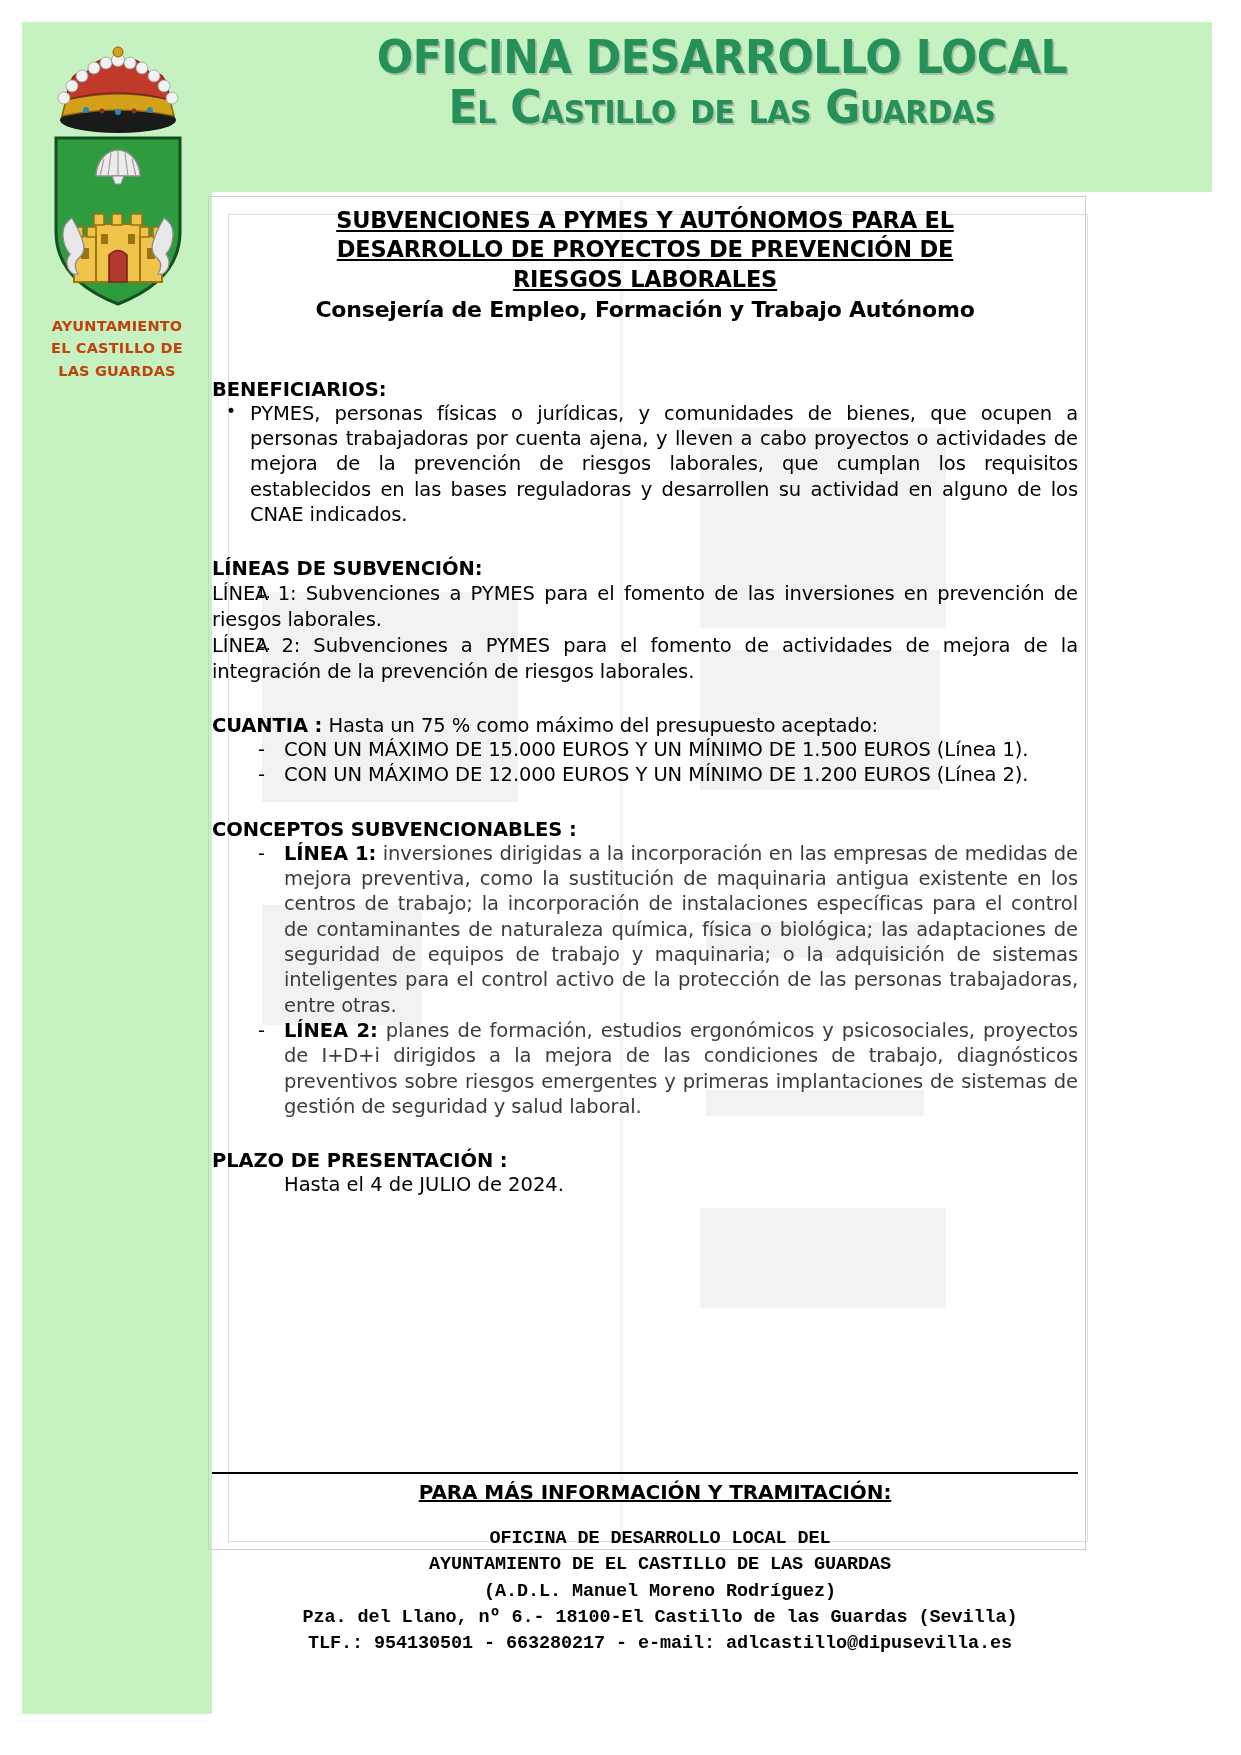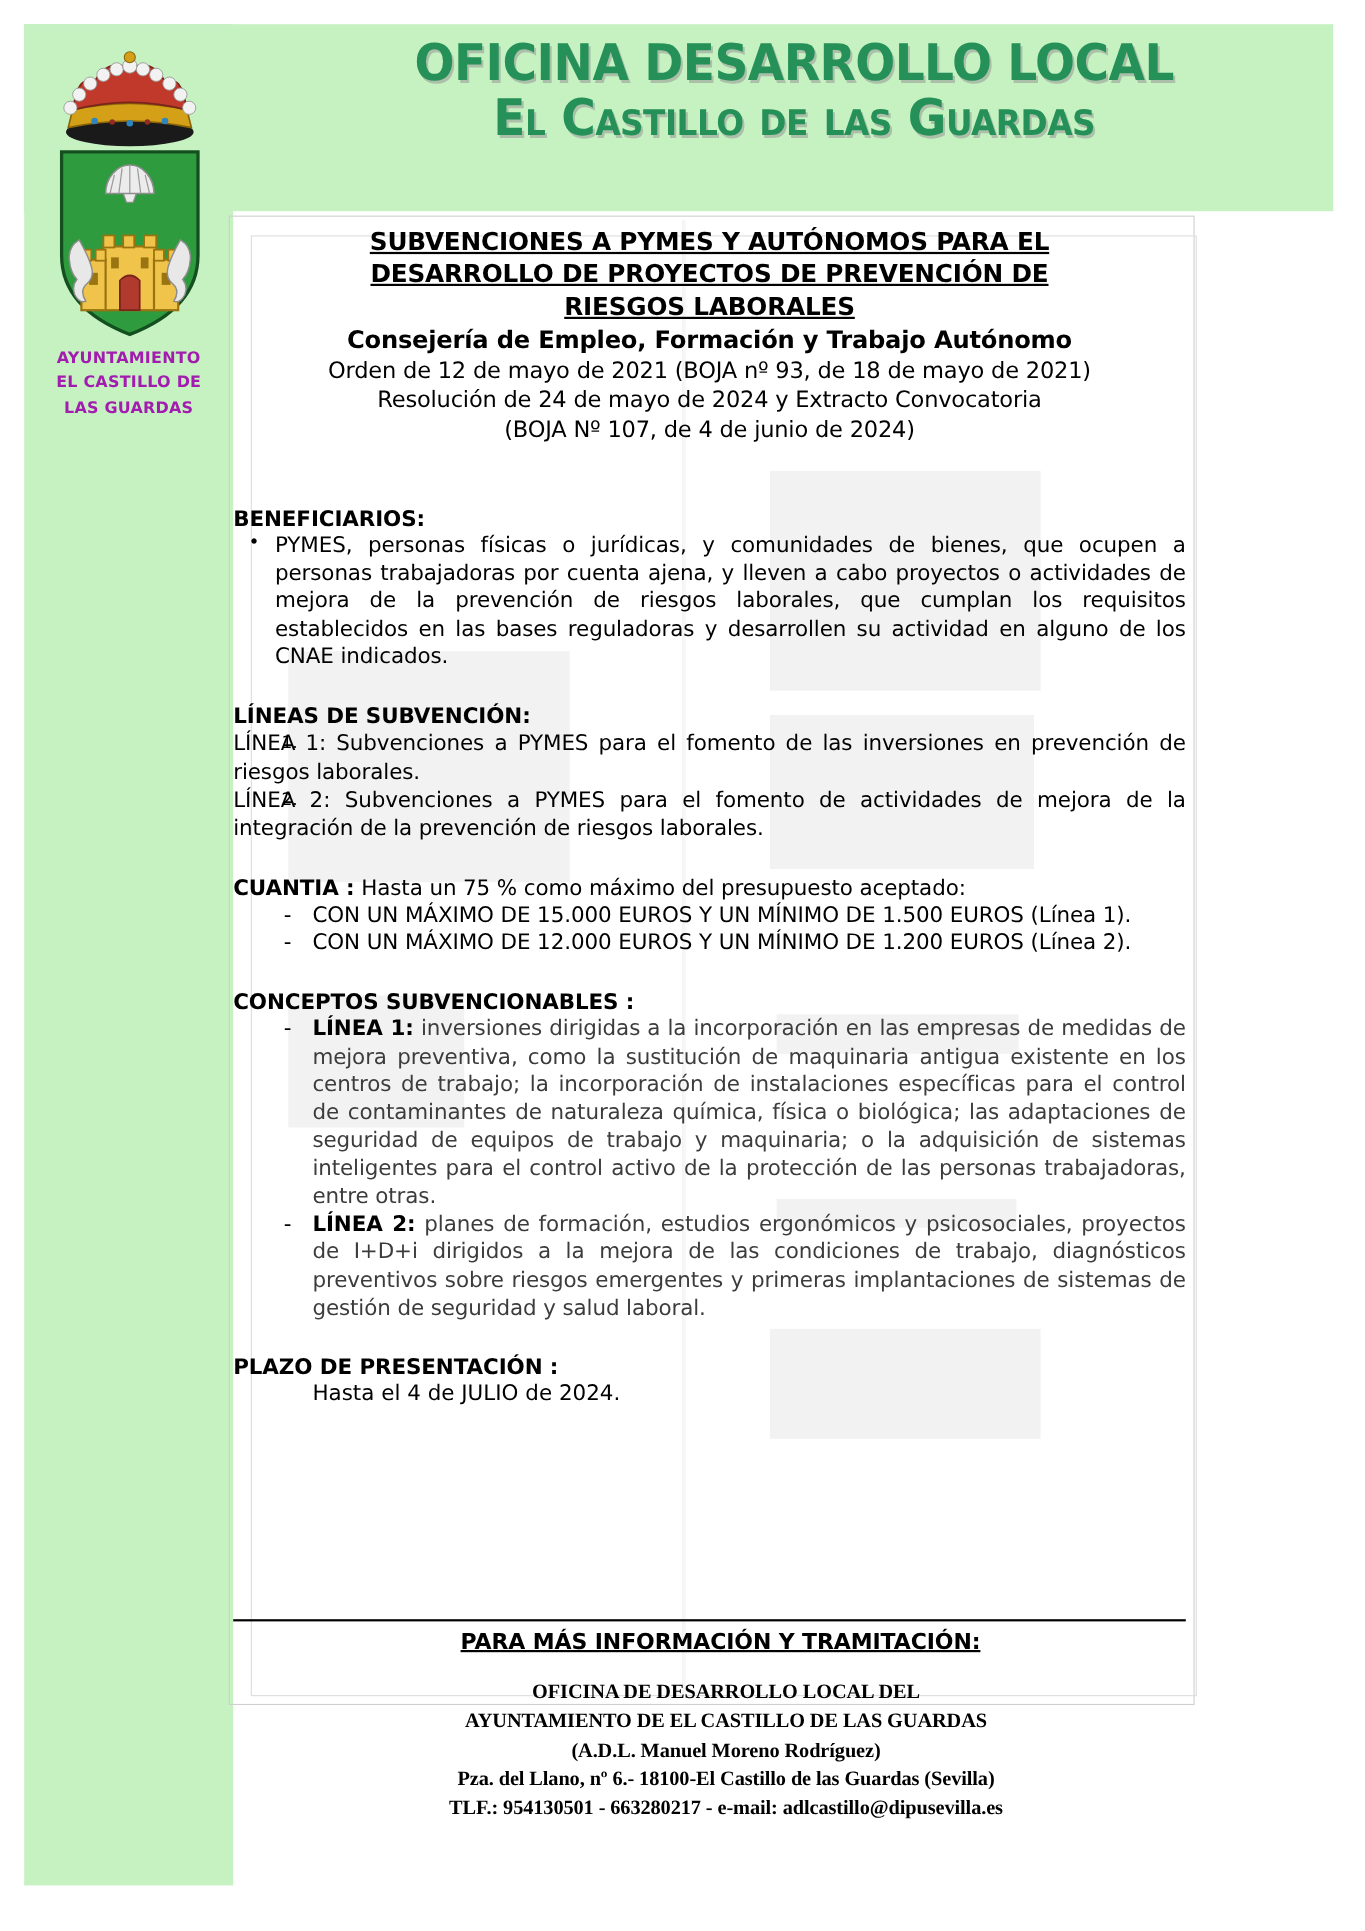--- a/index.html
+++ b/index.html
@@ -83,21 +83,21 @@
   .crest-caption {
     position: absolute;
     left: 26px;
     top: 315px;
     width: 182px;
     text-align: center;
     font-family: "DejaVu Sans", sans-serif;
     font-weight: bold;
     font-size: 14.5px;
     line-height: 1.55;
-    color: #a21caf;
+    color: #c2410c;
     letter-spacing: 0.2px;
     z-index: 6;
   }
   .crest-caption span { display: block; }
 
   
   .doc-frame {
     position: absolute;
     left: 208px;
     top: 196px;
@@ -261,21 +261,21 @@
     font-family: "DejaVu Sans", sans-serif;
     font-weight: bold;
     font-size: 20px;
     text-decoration: underline;
     margin-top: 6px;
     letter-spacing: -0.1px;
     padding-left: 20px;
   }
   .footer-lines {
     text-align: center;
-    font-family: Liberation Serif, serif;
+    font-family: Liberation Mono, monospace;
     font-weight: bold;
     font-size: 18.5px;
     line-height: 1.42;
     margin-top: 22px;
     letter-spacing: -0.1px;
     padding-left: 30px;
   }
   .footer-lines div { white-space: nowrap; }
 </style>
 </head>
@@ -389,25 +389,20 @@
   <div class="content">
 
     <div class="title-block">
       <div class="ul">SUBVENCIONES A PYMES Y AUTÓNOMOS PARA EL</div>
       <div class="ul">DESARROLLO DE PROYECTOS DE PREVENCIÓN DE</div>
       <div class="ul">RIESGOS LABORALES </div>
     </div>
 
     <div class="subtitle-bold">Consejería de Empleo, Formación y Trabajo Autónomo</div>
 
-    <div class="ref-lines">
-      <div>Orden de 12 de mayo de 2021 (BOJA nº 93, de 18 de mayo de 2021)</div>
-      <div>Resolución  de 24 de mayo de 2024 y Extracto Convocatoria</div>
-      <div>(BOJA Nº 107, de 4 de junio de 2024)</div>
-    </div>
 
     <div class="section" style="margin-top:56px;">
       <div class="section-heading">BENEFICIARIOS:</div>
       <ul class="bullets">
         <li>PYMES, personas físicas o jurídicas, y comunidades de bienes, que ocupen a personas trabajadoras por cuenta ajena, y lleven a cabo proyectos o actividades de mejora de la prevención de riesgos laborales, que cumplan los requisitos establecidos en las bases reguladoras y desarrollen su actividad en alguno de los CNAE indicados.</li>
       </ul>
     </div>
 
     <div class="section" style="margin-top:30px;">
       <div class="section-heading">LÍNEAS DE SUBVENCIÓN:</div>

